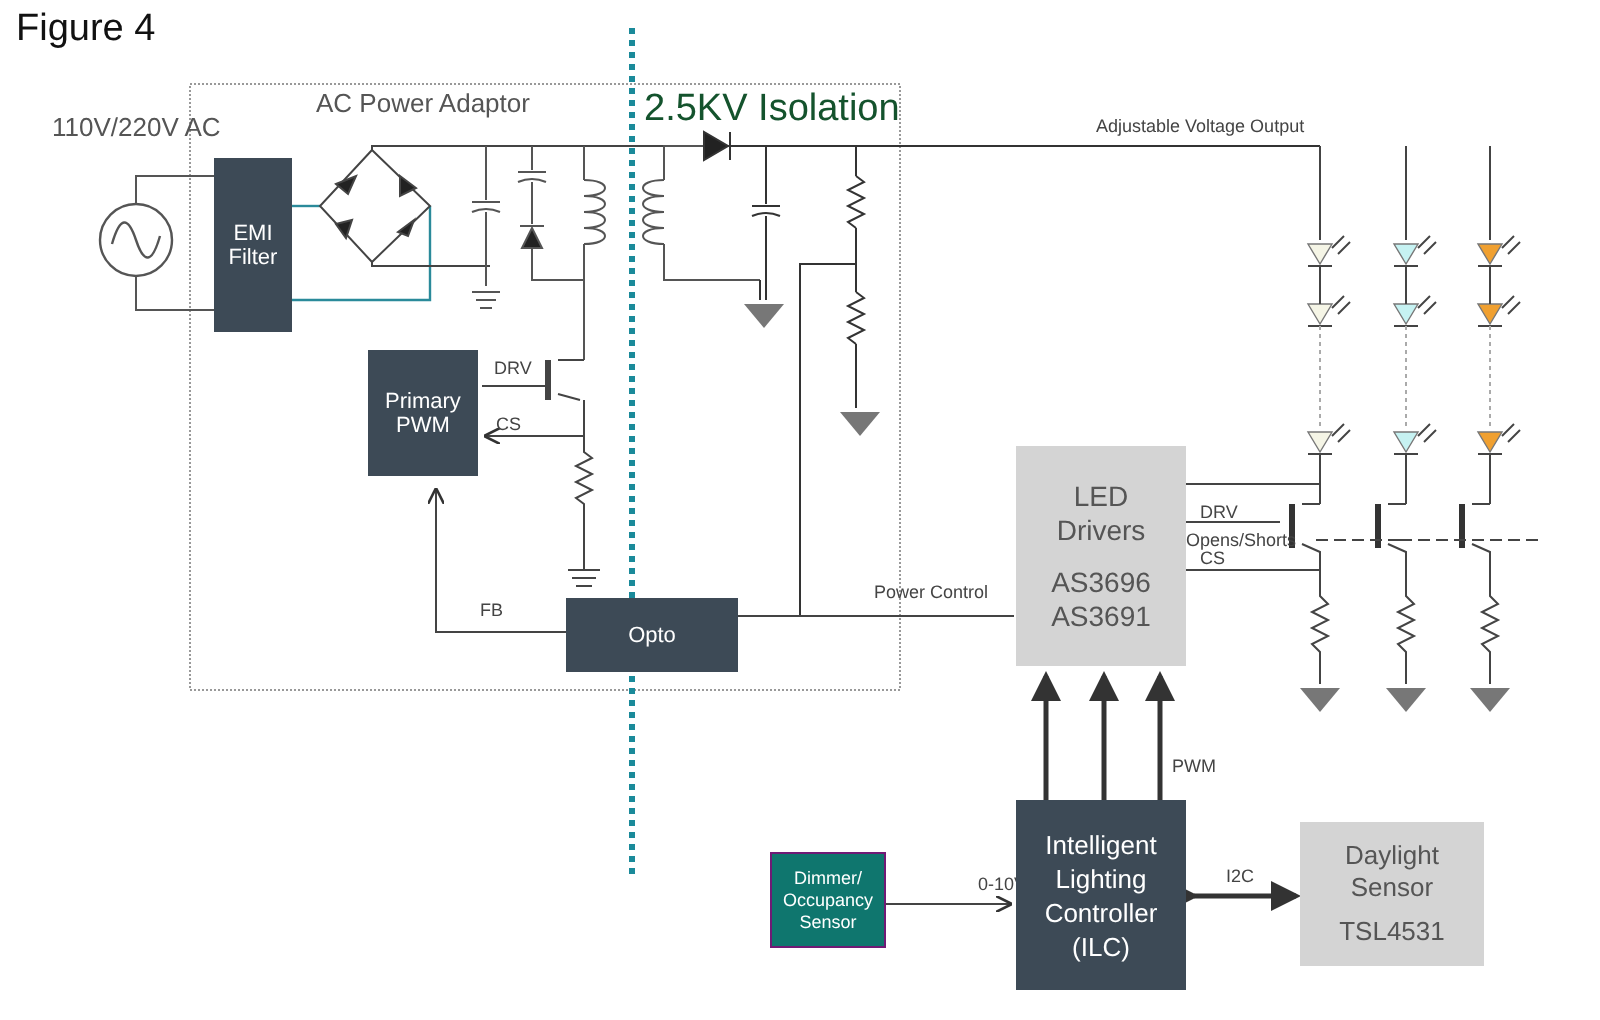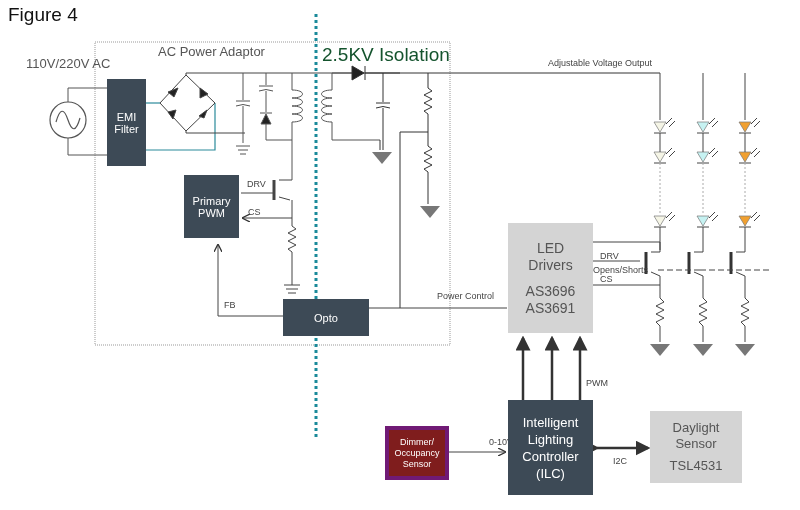--- a/index.html
+++ b/index.html
@@ -4,21 +4,21 @@
 <style>
   html,body{margin:0;padding:0;background:#fff;}
   body{width:800px;height:510px;position:relative;overflow:hidden;font-family:"Liberation Sans",sans-serif;}
   .abs{position:absolute;}
   .fig-title{left:8px;top:4px;font-size:19px;color:#111;}
   .lbl{font-size:12px;color:#555;white-space:nowrap;}
   .sm{font-size:9px;color:#444;white-space:nowrap;}
   .box{position:absolute;display:flex;flex-direction:column;align-items:center;justify-content:center;text-align:center;}
   .dark{background:#3d4a56;color:#fff;}
   .grey{background:#d4d4d4;color:#555;}
-  .blue{background:#7f1d1d;color:#fff;border:4px solid #701a75;}
+  .blue{background:#0f766e;color:#fff;border:1px solid #701a75;}
   svg{position:absolute;left:0;top:0;}
 </style>
 </head>
 <body>
 
 <svg width="800" height="510">
   <defs>
     <marker id="arr" markerWidth="8" markerHeight="8" refX="7" refY="4" orient="auto">
       <path d="M0,0 L8,4 L0,8" fill="none" stroke="#333" stroke-width="1.3"></path>
     </marker>
@@ -230,28 +230,28 @@
   <line x1="597" y1="448" x2="648" y2="448" stroke="#333" stroke-width="2.5" marker-start="url(#arrb)" marker-end="url(#arrb)"></line>
 </svg>
 
 <div class="abs fig-title">Figure 4</div>
 <div class="abs lbl" style="left:10px;top:56px;font-size:13px;margin-left:16px;">110V/220V  AC</div>
 <div class="abs lbl" style="left:158px;top:44px;font-size:13px;">AC Power Adaptor</div>
 <div class="abs lbl" style="left:322px;top:44px;font-size:19px;color:#14532d;">2.5KV Isolation</div>
 <div class="abs sm" style="left:548px;top:58px;">Adjustable Voltage Output</div>
 <div class="abs sm" style="left:247px;top:179px;">DRV</div>
 <div class="abs sm" style="left:248px;top:207px;">CS</div>
-<div class="abs sm" style="left:224px;top:300px;">FB</div>
+<div class="abs sm" style="left:240px;top:300px;">FB</div>
 <div class="abs sm" style="left:437px;top:291px;">Power Control</div>
 <div class="abs sm" style="left:593px;top:230px;margin-top:35px;">Opens/Shorts</div>
 <div class="abs sm" style="left:600px;top:251px;">DRV</div>
 <div class="abs sm" style="left:600px;top:274px;">CS</div>
 <div class="abs sm" style="left:586px;top:378px;">PWM</div>
 <div class="abs sm" style="left:489px;top:437px;">0-10V</div>
-<div class="abs sm" style="left:613px;top:433px;margin-top:23px;">I2C</div>
+<div class="abs sm" style="left:613px;top:433px;">I2C</div>
 
 <div class="box dark" style="left:107px;top:79px;width:39px;height:87px;font-size:11px;">
   <span>EMI</span>
   <span>Filter</span>
 </div>
 <div class="box dark" style="left:184px;top:175px;width:55px;height:63px;font-size:11px;">
   <span>Primary</span>
   <span>PWM</span>
 </div>
 <div class="box dark" style="left:283px;top:299px;width:86px;height:37px;font-size:11px;">

